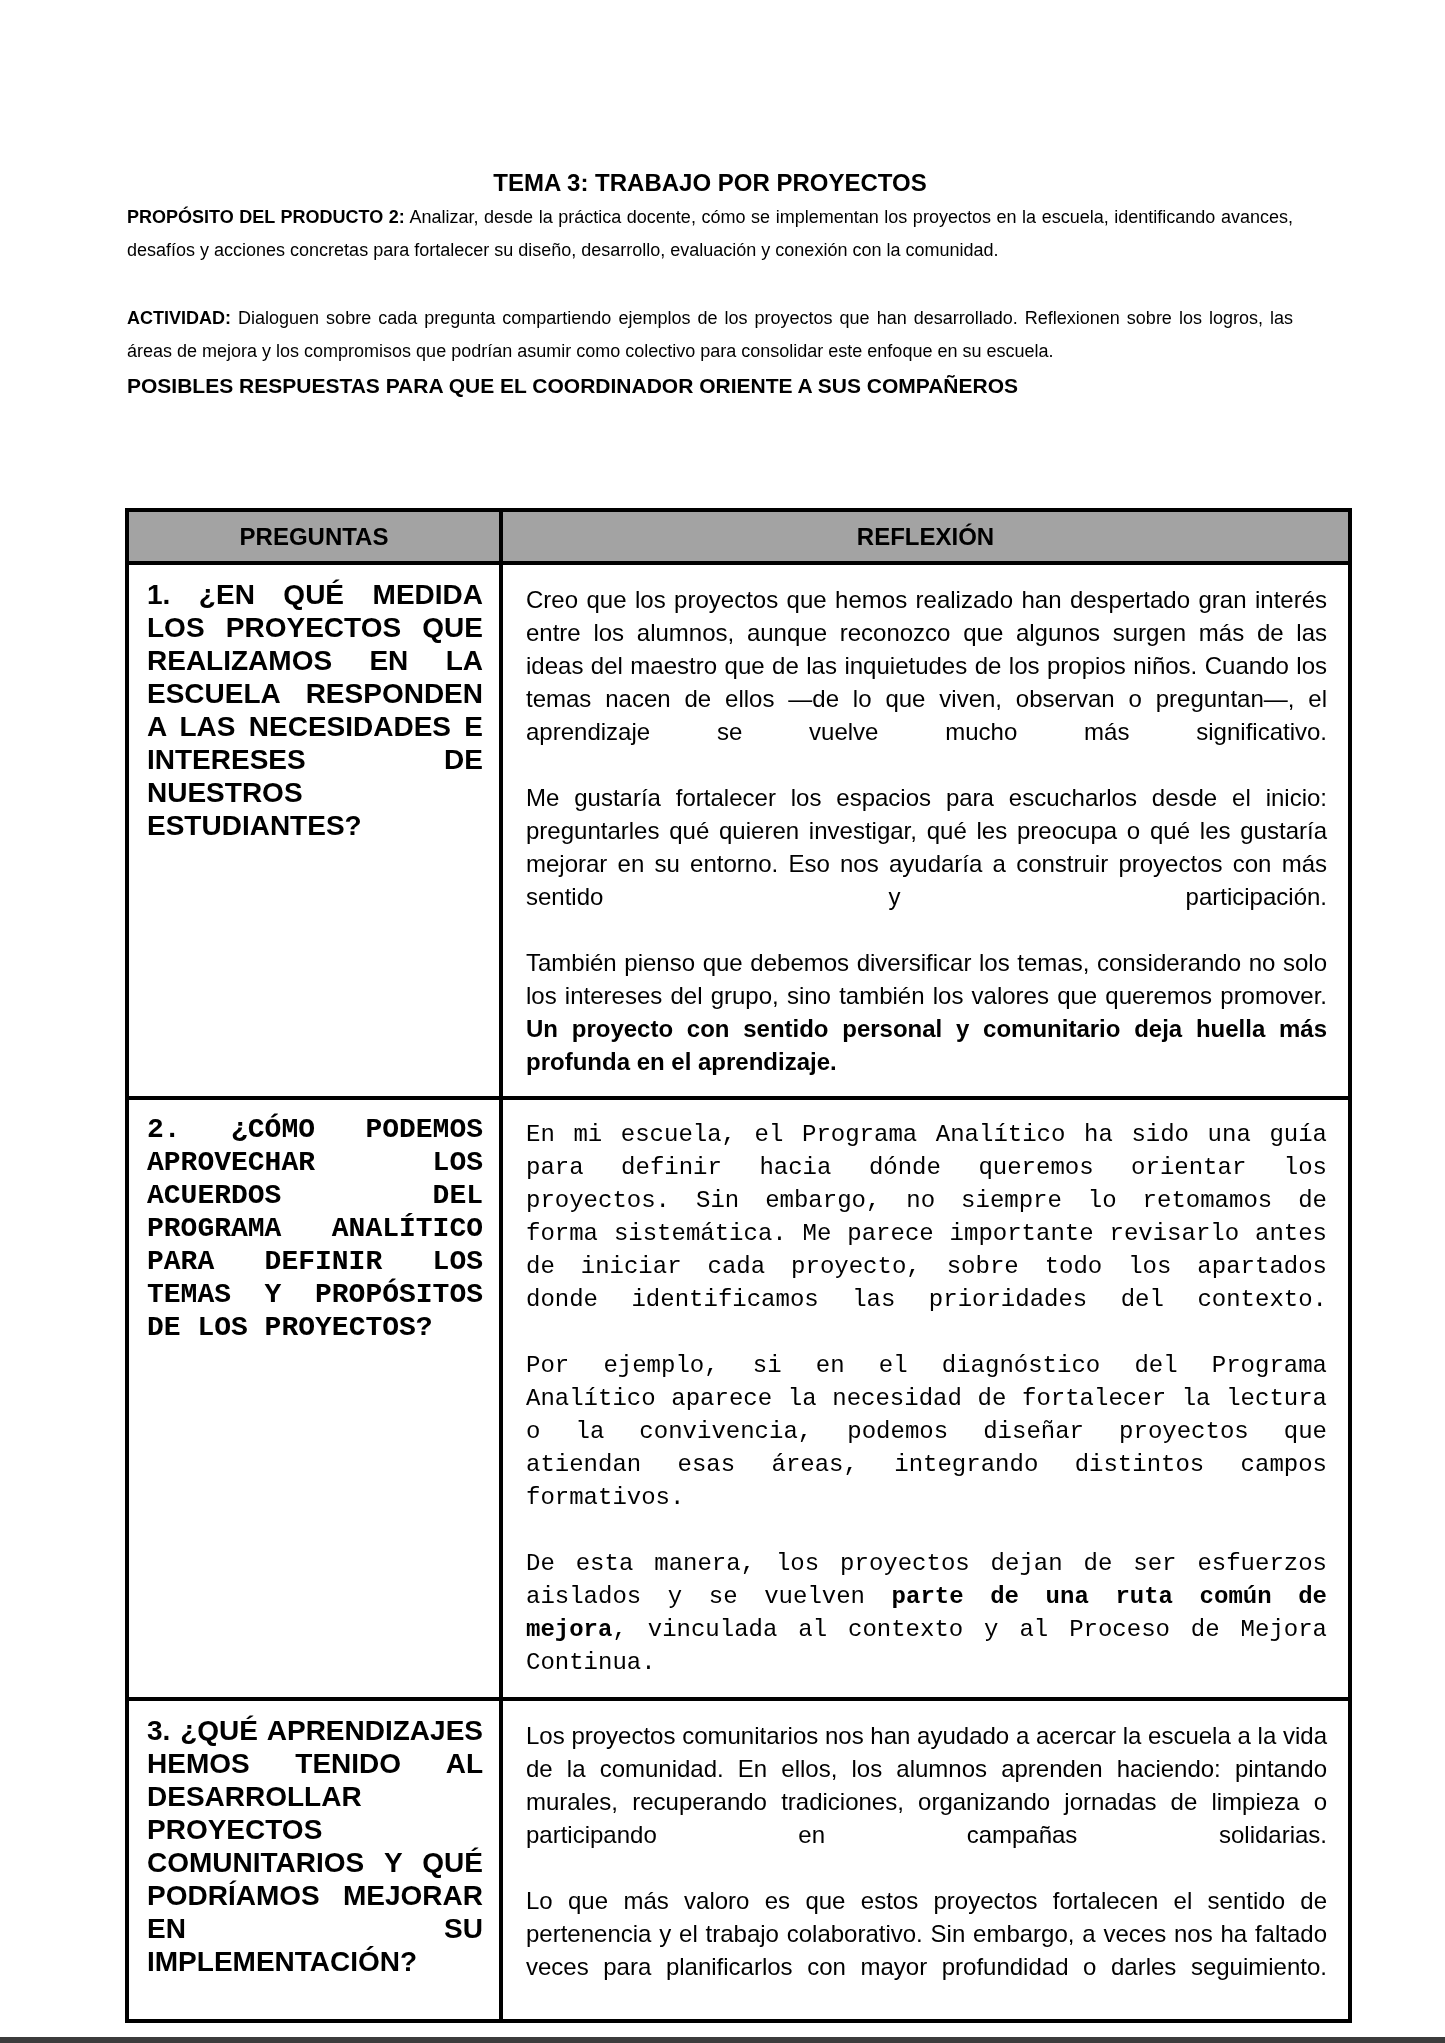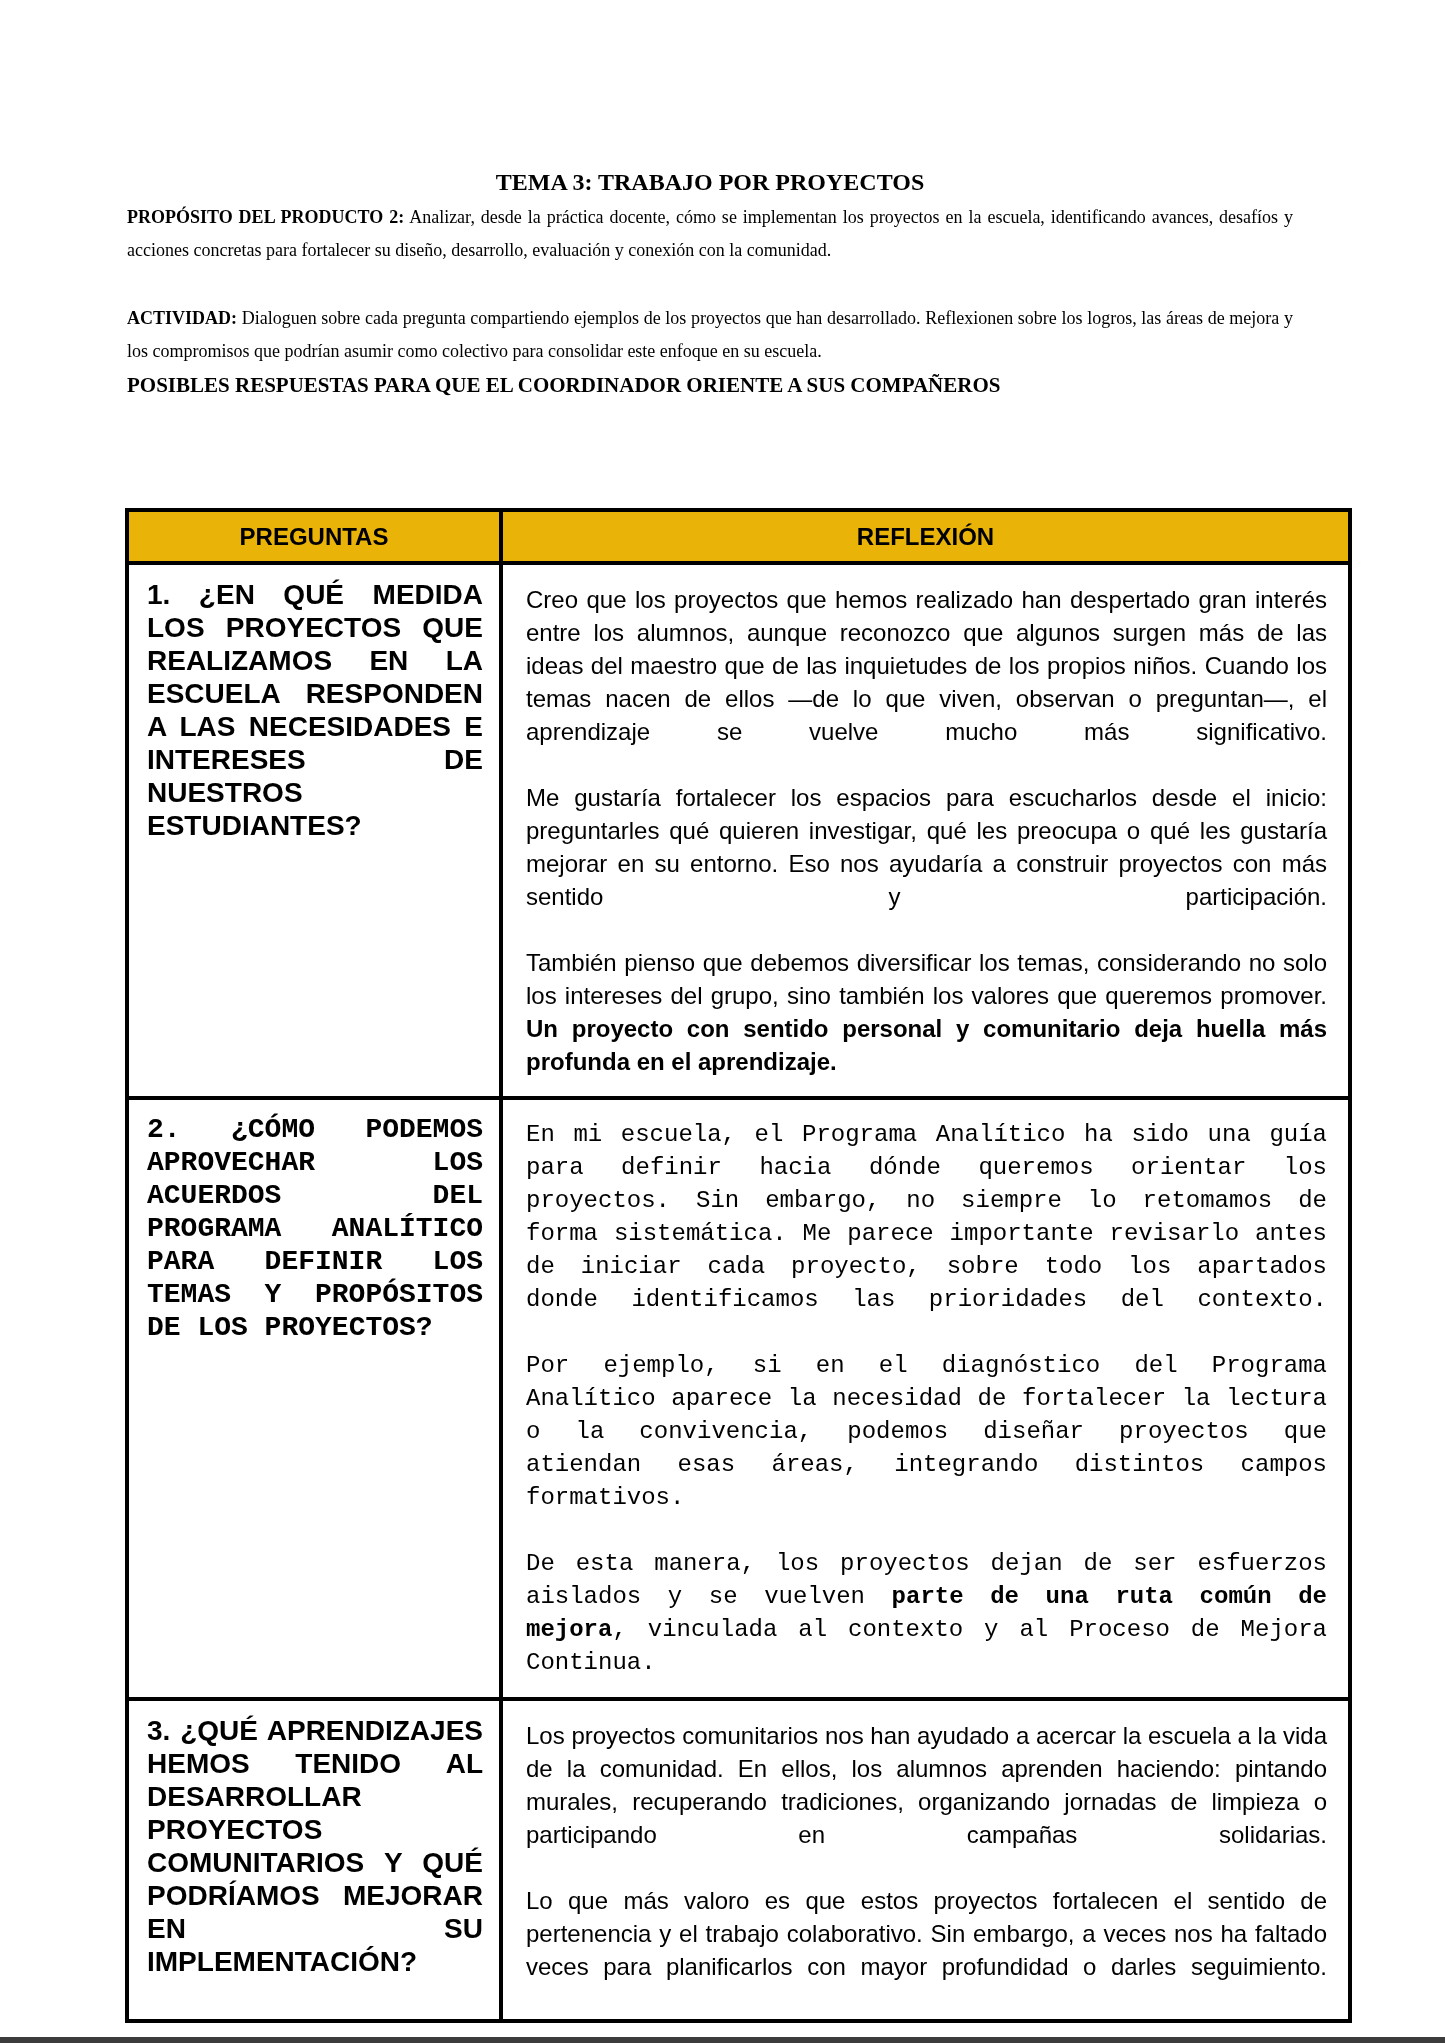--- a/index.html
+++ b/index.html
@@ -18,21 +18,20 @@
   .page {
     position: absolute;
     inset: 0;
     background: #ffffff;
   }
   .doc-head {
     position: absolute;
     left: 127px;
     top: 164px;
     width: 1166px;
-    font-family: Liberation Serif, serif;
   }
   .title-line {
     text-align: center;
     font-weight: bold;
     font-size: 24px;
     line-height: 37px;
   }
   .para {
     font-size: 18px;
     line-height: 33px;
@@ -56,21 +55,21 @@
     width: 1223px;
     border-collapse: collapse;
     table-layout: fixed;
   }
   table.main th, table.main td {
     border: 4px solid #000000;
   }
   col.c1 { width: 374px; }
   col.c2 { width: 849px; }
   th {
-    background: #eab308;
+    background: #a3a3a3;
     font-size: 24px;
     font-weight: bold;
     text-align: center;
     height: 49px;
     padding: 0;
   }
   td {
     vertical-align: top;
     padding: 9px 12px 9px 14px;
   }

